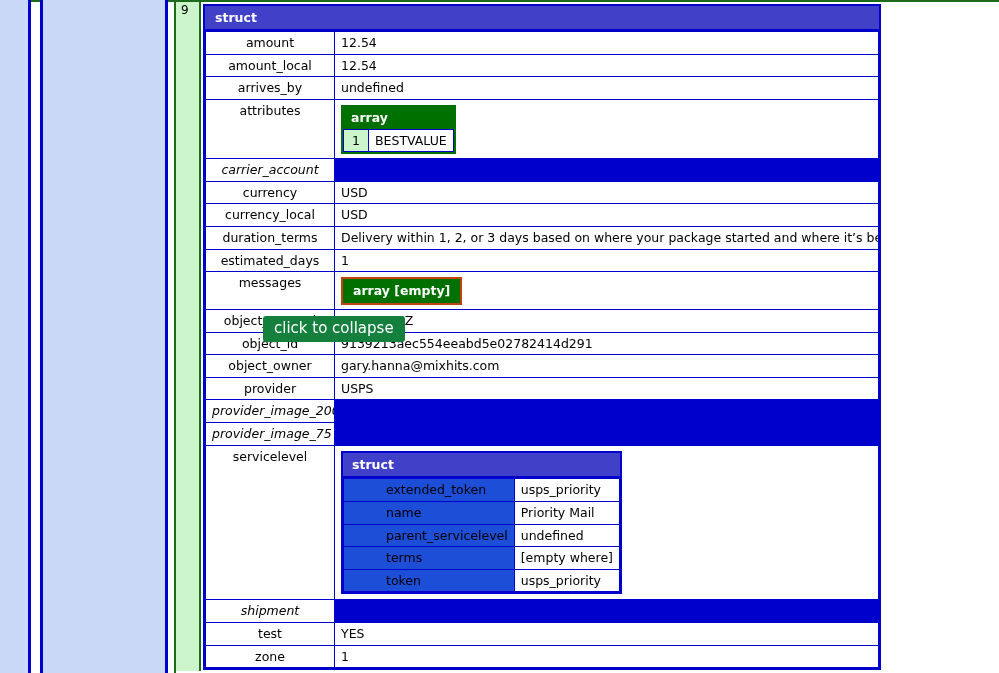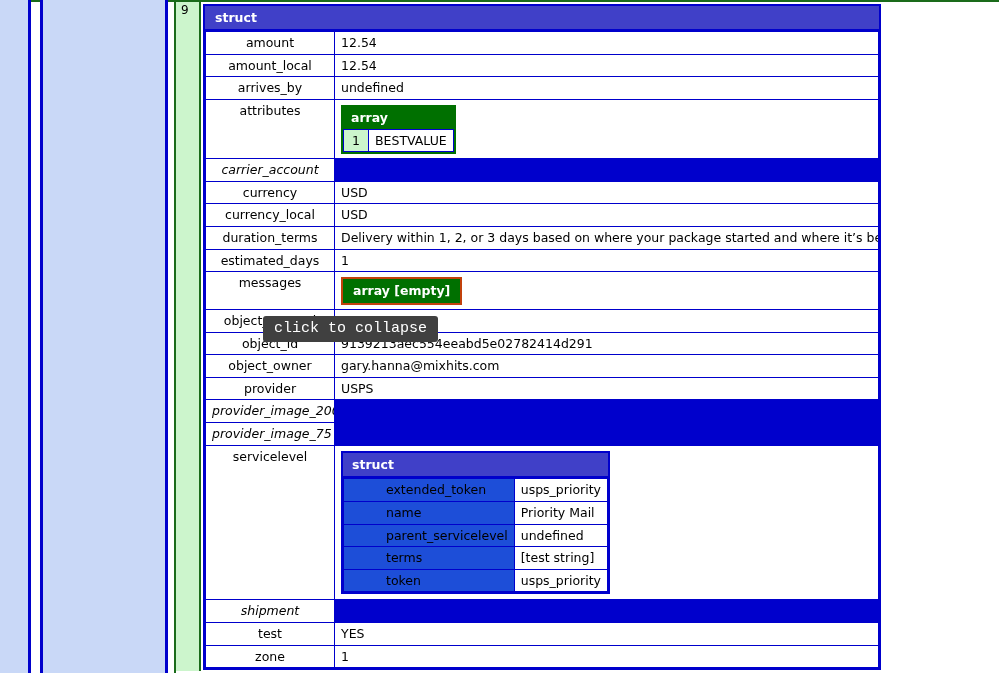--- a/index.html
+++ b/index.html
@@ -71,24 +71,23 @@
   .structbox .hd{background:#4040c8;color:#fff;font-weight:bold;padding:4px 0 4px 9px;font-size:12.5px;
                  border-bottom:2px solid #0000cc;}
   .structbox table{border-collapse:collapse;table-layout:fixed;}
   .structbox td{border:1px solid #0000cc;padding:3px 6px;font-size:12.5px;background:#fff;white-space:nowrap;}
   .structbox td.k2{background:#1d4ed8;width:112px;padding-left:42px;}
   .structbox td.v2{width:78px;}
 
   
   .tip{
     position:absolute;left:263px;top:316px;
-    background:#404040;color:#fff;border-radius:3px;
+    background:#15803d;color:#fff;border-radius:3px;
     padding:5px 11px 6px 11px;font-size:15px;line-height:1;
     white-space:nowrap;
-    font-family:Liberation Mono, monospace;
   }
 </style>
 </head>
 <body>
 
 <div class="page">
 
   <div class="green-frame"></div>
 
   <div class="anc anc1"></div>
@@ -204,21 +203,21 @@
                   <tr>
                     <td class="k2">name</td>
                     <td class="v2">Priority Mail</td>
                   </tr>
                   <tr>
                     <td class="k2">parent_servicelevel</td>
                     <td class="v2">undefined</td>
                   </tr>
                   <tr>
                     <td class="k2">terms</td>
-                    <td class="v2">[test string]</td>
+                    <td class="v2">[empty where]</td>
                   </tr>
                   <tr>
                     <td class="k2">token</td>
                     <td class="v2">usps_priority</td>
                   </tr>
                 </tbody>
               </table>
             </div>
           </td>
         </tr>

